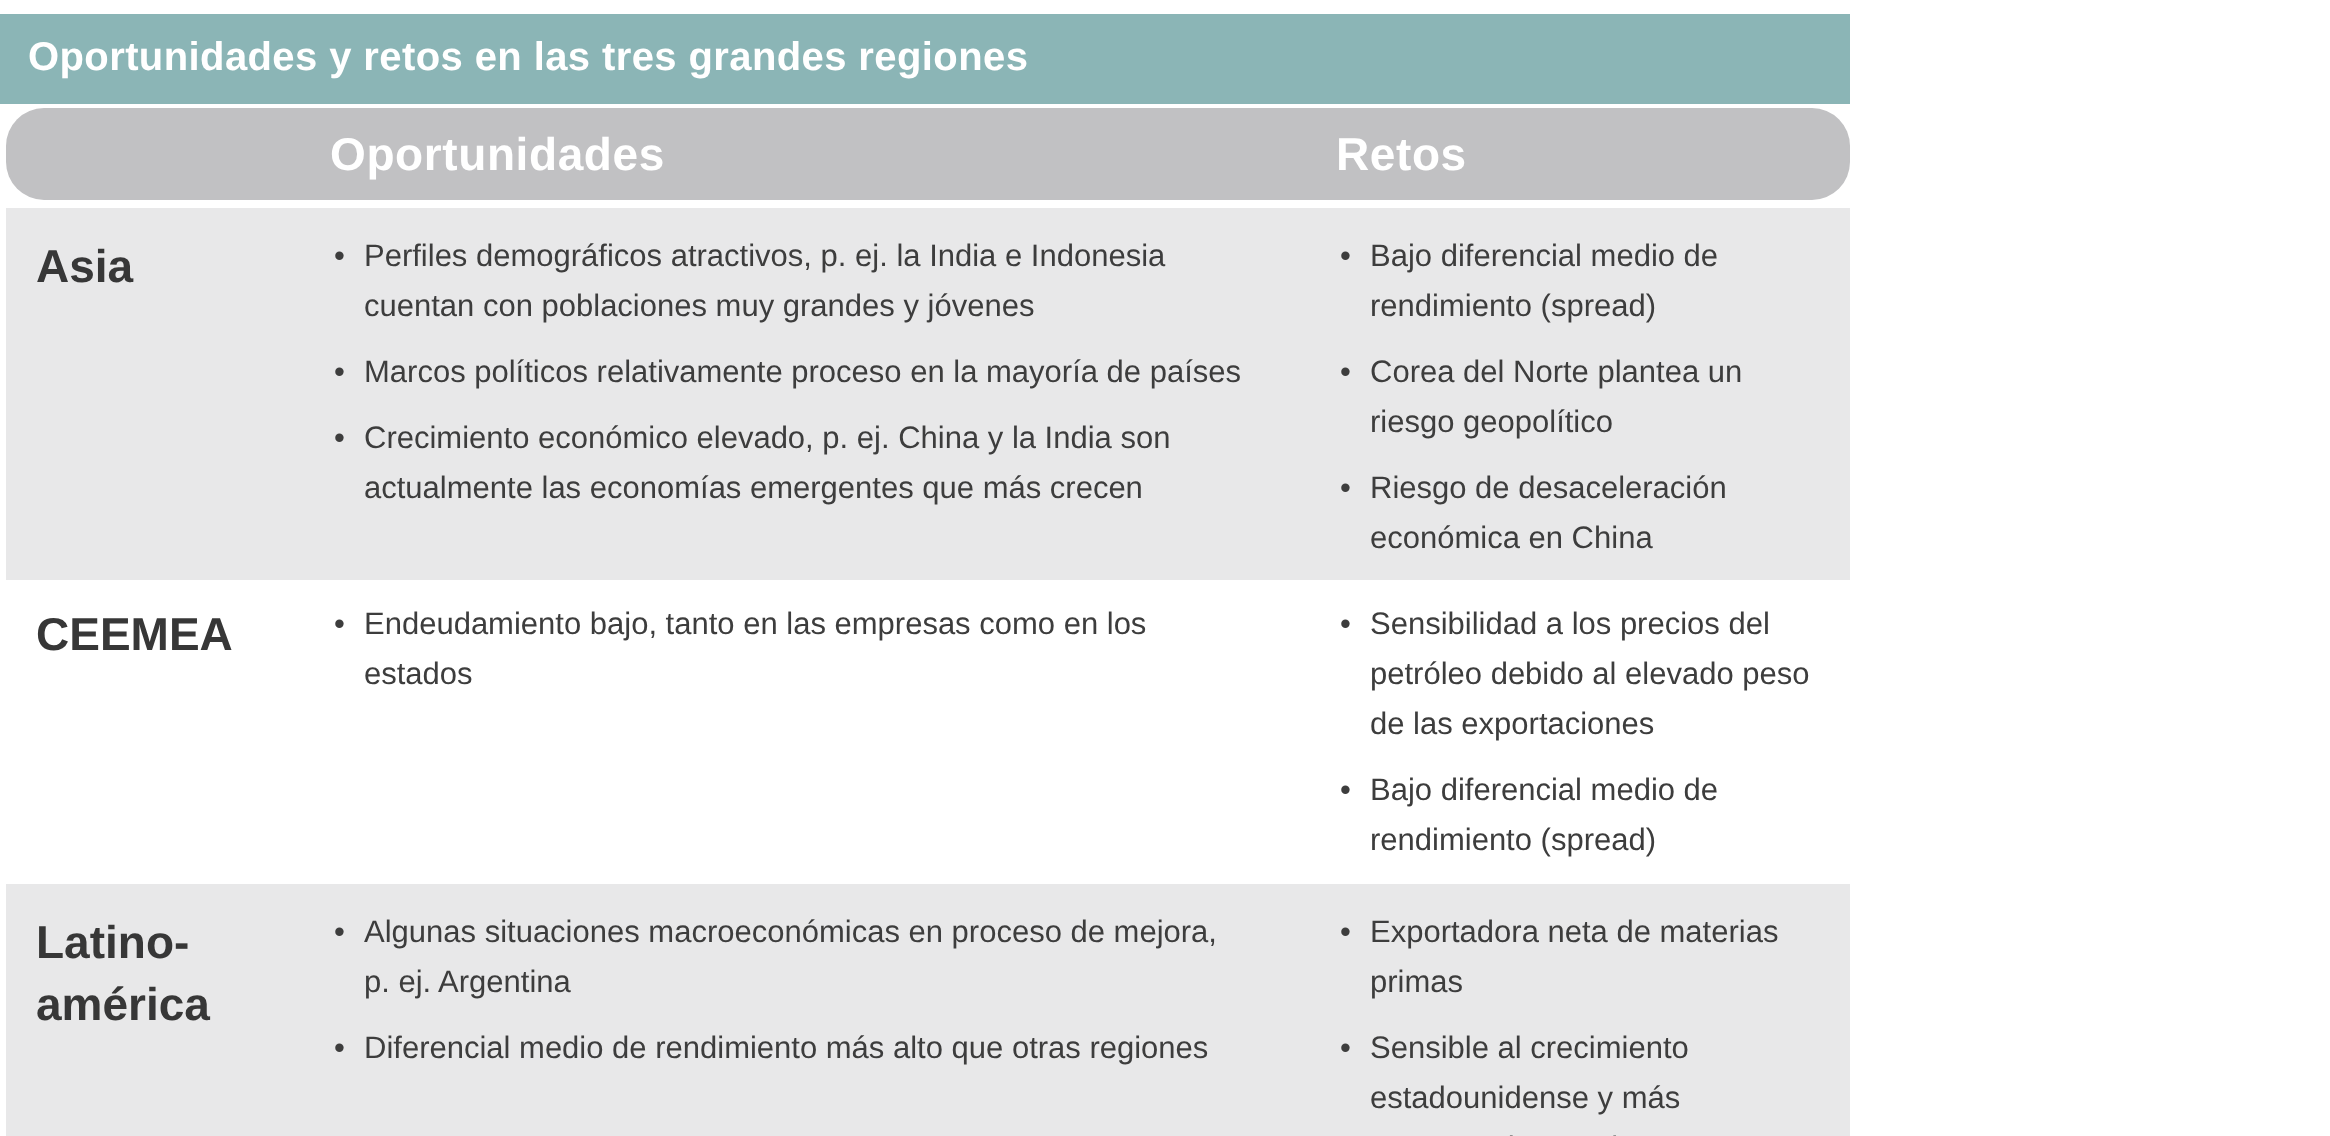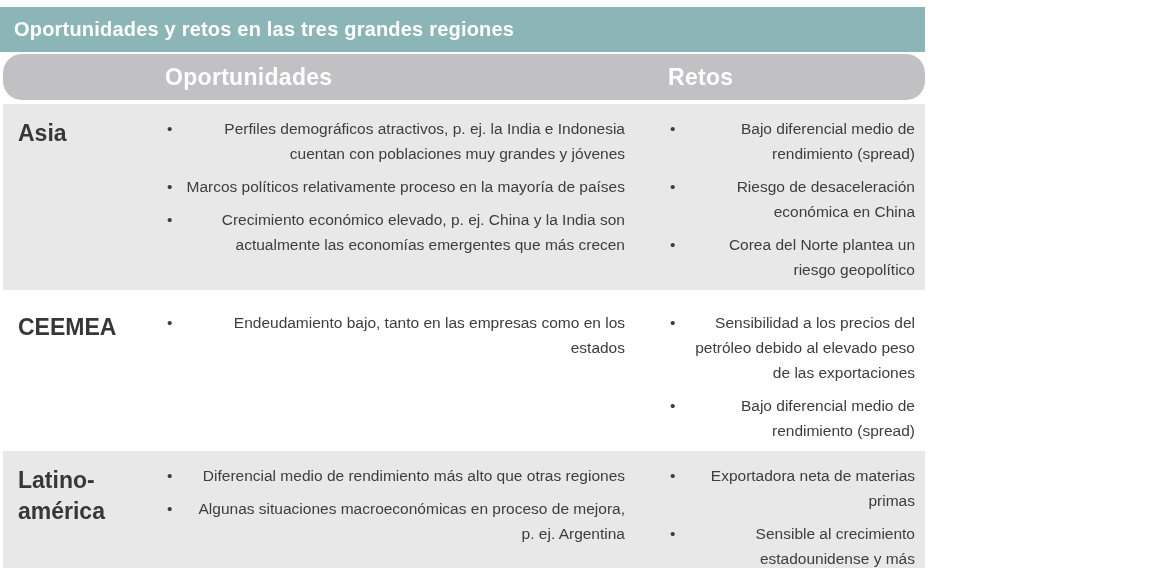--- a/index.html
+++ b/index.html
@@ -36,32 +36,31 @@
     display:flex;align-items:center;margin-bottom:4px;border-radius:19px;
   }
   .header-cell{color:#ffffff;font-weight:bold;font-size:23px;letter-spacing:.3px;}
   .col-region{width:150px;flex:0 0 150px;padding-left:15px;}
   .col-opp{width:500px;flex:0 0 500px;padding-left:12px;padding-right:28px;}
   .col-ret{flex:1 1 auto;padding-left:15px;padding-right:10px;}
   .body-row{display:flex;align-items:stretch;padding-top:12px;}
   .body-row.gray{background:var(--row-gray);}
   .body-row.white{background:var(--row-white);}
   .body-row.r0{min-height:178px;}
-  .body-row.r1{min-height:152px;padding-top:20px;}
+  .body-row.r1{min-height:152px;padding-top:10px;}
   .body-row.r2{min-height:119px;}
   .region-label{
     font-size:23px;font-weight:bold;color:var(--region-text);
     line-height:31px;padding-top:2px;
   }
   ul.bullet-list{list-style:none;}
   li.bullet-item{
     position:relative;padding-left:17px;
     font-size:15.5px;line-height:25px;margin-bottom:8px;
     color:var(--text);
-    text-align:right;
   }
   li.bullet-item::before{
     content:"\2022";
     position:absolute;left:2px;top:0;
     color:var(--text);font-size:15.5px;line-height:25px;
   }
 </style>
 </head>
 <body>
 
@@ -82,41 +81,41 @@
     <div id="rows">
   <div class="body-row r0 gray">
     <div class="col-region region-label">Asia</div>
     <ul class="col-opp bullet-list">
             <li class="bullet-item">Perfiles demográficos atractivos, p. ej. la India e Indonesia cuentan con poblaciones muy grandes y jóvenes</li>
             <li class="bullet-item">Marcos políticos relativamente proceso en la mayoría de países</li>
             <li class="bullet-item">Crecimiento económico elevado, p. ej. China y la India son actualmente las economías emergentes que más crecen</li>
           </ul>
     <ul class="col-ret bullet-list">
             <li class="bullet-item">Bajo diferencial medio de rendimiento (spread)</li>
+            <li class="bullet-item">Corea del Norte plantea un riesgo geopolítico</li>
             <li class="bullet-item">Riesgo de desaceleración económica en China</li>
-            <li class="bullet-item">Corea del Norte plantea un riesgo geopolítico</li>
           </ul>
   </div>
 
   <div class="body-row r1 white">
     <div class="col-region region-label">CEEMEA</div>
     <ul class="col-opp bullet-list">
             <li class="bullet-item">Endeudamiento bajo, tanto en las empresas como en los estados</li>
           </ul>
     <ul class="col-ret bullet-list">
             <li class="bullet-item">Sensibilidad a los precios del petróleo debido al elevado peso de las exportaciones</li>
             <li class="bullet-item">Bajo diferencial medio de rendimiento (spread)</li>
           </ul>
   </div>
 
   <div class="body-row r2 gray">
     <div class="col-region region-label">Latino-américa</div>
     <ul class="col-opp bullet-list">
+            <li class="bullet-item">Algunas situaciones macroeconómicas en proceso de mejora, p. ej. Argentina</li>
             <li class="bullet-item">Diferencial medio de rendimiento más alto que otras regiones</li>
-            <li class="bullet-item">Algunas situaciones macroeconómicas en proceso de mejora, p. ej. Argentina</li>
           </ul>
     <ul class="col-ret bullet-list">
             <li class="bullet-item">Exportadora neta de materias primas</li>
             <li class="bullet-item">Sensible al crecimiento estadounidense y más amenazada por el proteccionismo comercial de Trump</li>
             <li class="bullet-item">Riesgo político más alto</li>
           </ul>
   </div>
 </div>
 
   </div>

